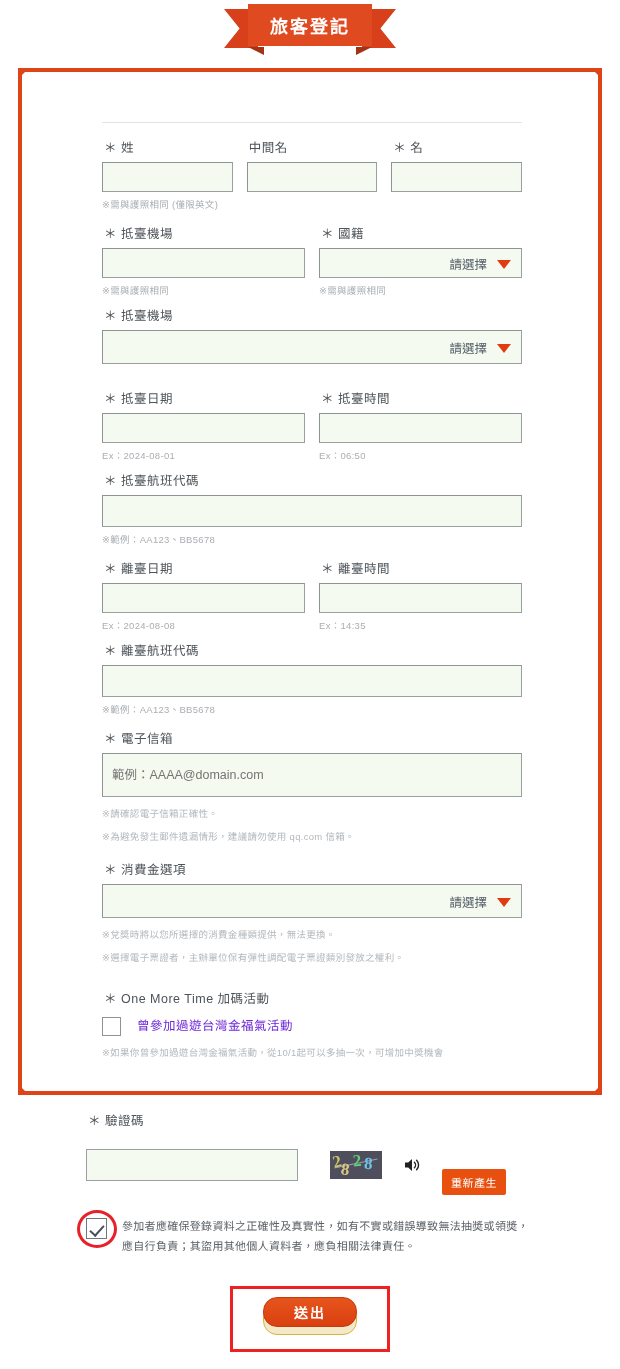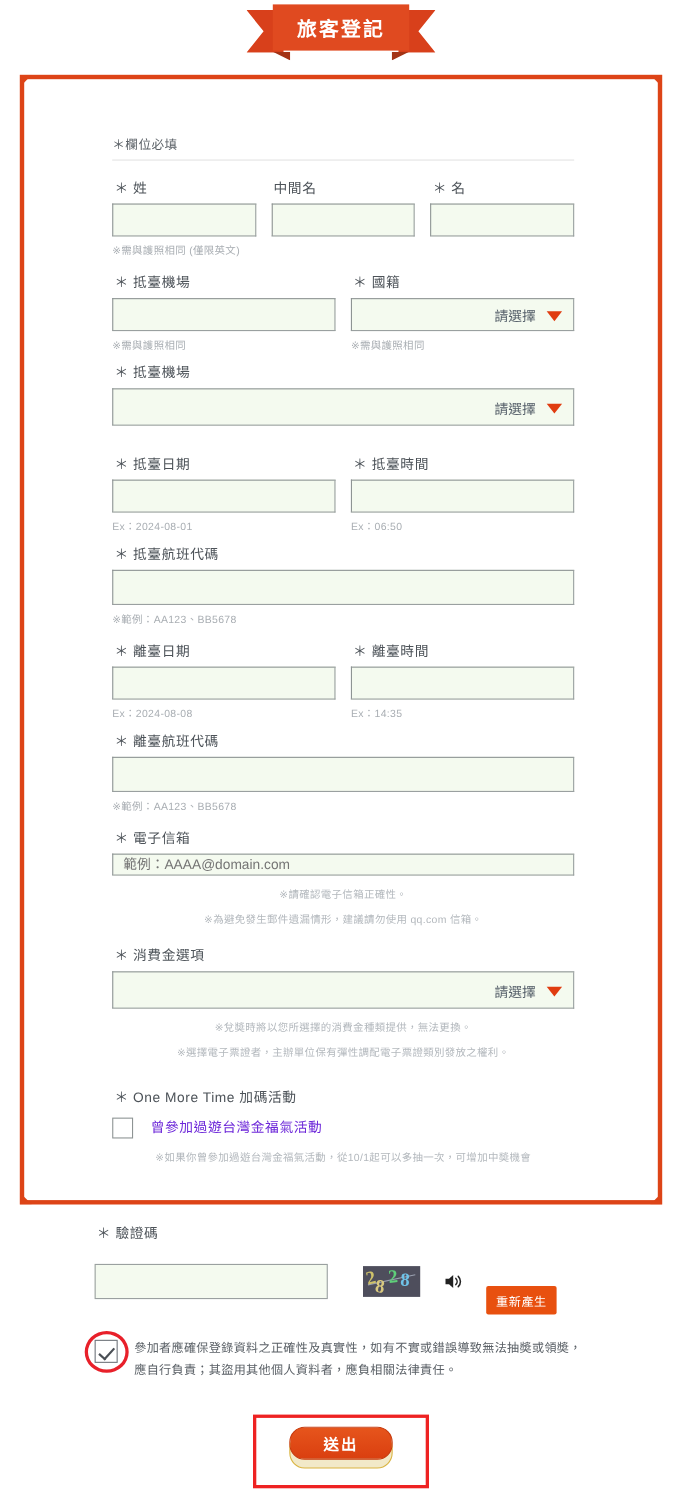--- a/index.html
+++ b/index.html
@@ -128,21 +128,20 @@
     font-size: 9.5px;
     color: #a9aeb3;
     margin: 5px 0 0 0;
     letter-spacing: .3px;
   }
   .note {
     font-size: 9.5px;
     color: #b3b8bd;
     margin: 9px 0 0 0;
     letter-spacing: .3px;
-    text-align: center;
   }
   .row {
     display: flex;
     gap: 14px;
   }
   .row > .col { flex: 1 1 0; min-width: 0; }
   .block { margin-bottom: 4px; }
 
   
   .select-wrap { position: relative; }
@@ -362,21 +361,20 @@
 </div>
 
 <div class="frame">
   <div class="corner tl"></div>
   <div class="corner tr"></div>
   <div class="corner bl"></div>
   <div class="corner br"></div>
 
   <div class="form-inner">
 
-    <div class="req-header">＊欄位必填</div>
     <div class="hr"></div>
 
     <div class="row">
       <div class="col">
         <div class="lbl">＊ 姓</div>
         <input class="field" type="text" value="" style="">
       </div>
       <div class="col">
         <div class="lbl">中間名</div>
         <input class="field" type="text" value="" style="">
@@ -459,21 +457,21 @@
     <div class="block">
       <div class="lbl">＊ 離臺航班代碼</div>
       <input class="field" style="height: 32px;" type="text" value="">
       <div class="hint">※範例：AA123、BB5678</div>
     </div>
 
     <div class="spacer-8"></div>
 
     <div class="block">
       <div class="lbl">＊ 電子信箱</div>
-      <input class="field" style="height: 20px;" type="text" placeholder="範例：AAAA@domain.com">
+      <input class="field" style="height: 44px;" type="text" placeholder="範例：AAAA@domain.com">
       <div class="note">※請確認電子信箱正確性。</div>
       <div class="note">※為避免發生郵件遺漏情形，建議請勿使用 qq.com 信箱。</div>
     </div>
 
     <div class="spacer-12"></div>
 
     <div class="block">
       <div class="lbl">＊ 消費金選項</div>
       <div class="select-wrap">
         <input class="field placeholder-shown" style="height: 34px;" type="text" readonly="" value="請選擇">

